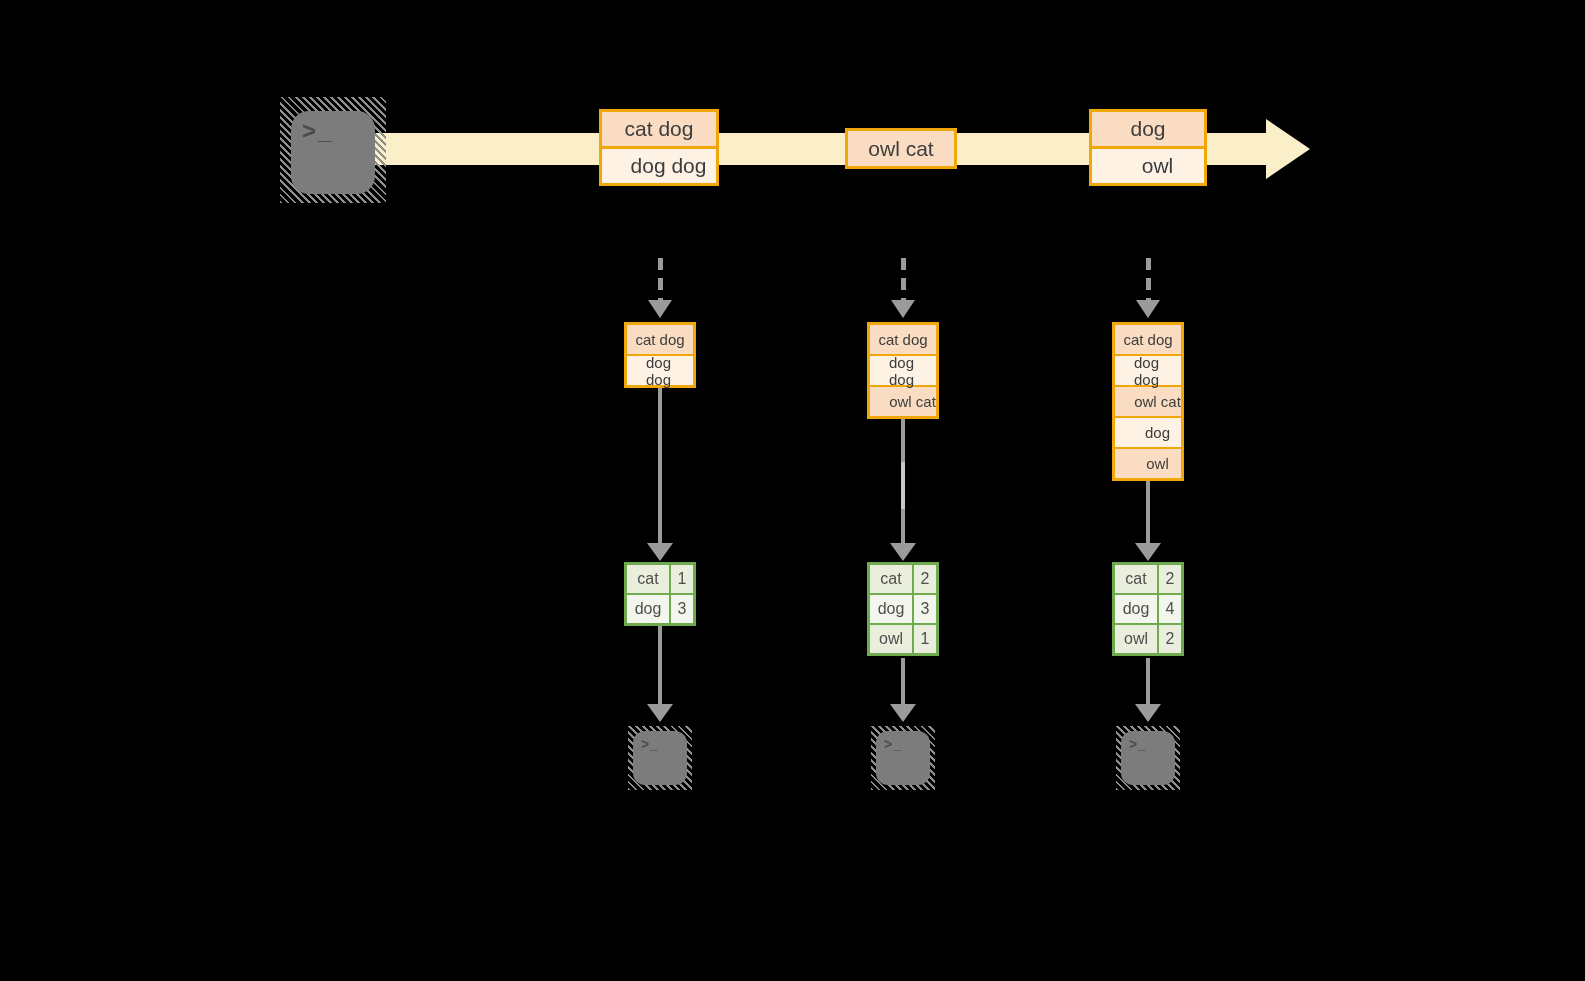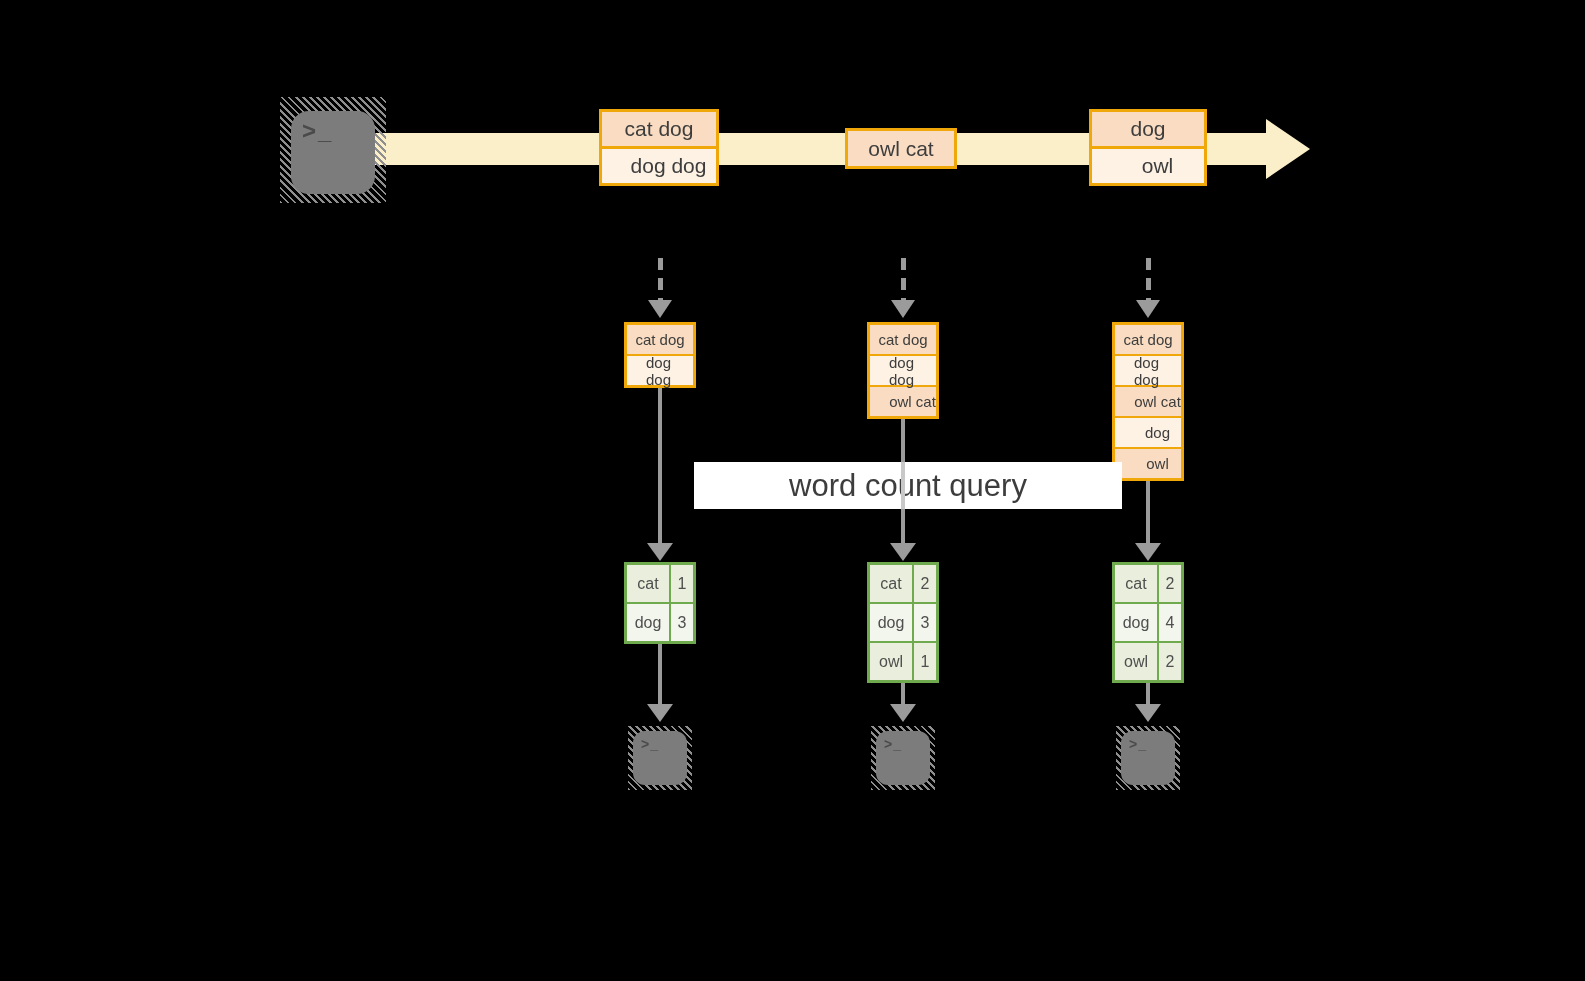--- a/index.html
+++ b/index.html
@@ -41,21 +41,21 @@
   .shead{width:0;height:0;border-left:13px solid transparent;border-right:13px solid transparent;
     border-top:18px solid #9b9b9b;z-index:2;}
   .line-over-label{width:4px;background:#c8c8c8;z-index:6;}
 
   
   .qlabel{background:#ffffff;display:flex;align-items:center;justify-content:center;
     font-size:31px;font-weight:300;color:#3d3d3d;z-index:5;}
 
   
   .gtable{border:3px solid #6faa4e;background:#6faa4e;z-index:4;}
-  .grow{display:flex;height:37px;font-size:16px;color:#4f4f4f;}
+  .grow{display:flex;height:28px;font-size:16px;color:#4f4f4f;}
   .grow + .grow{margin-top:2px;}
   .gword{width:42px;display:flex;align-items:center;justify-content:center;}
   .gcount{width:22px;margin-left:2px;display:flex;align-items:center;justify-content:center;}
   .g-dark{background:#e9efdc;}
   .g-light{background:#f3f6ed;}
 </style>
 </head>
 <body>
 
 <div class="canvas">
@@ -113,23 +113,20 @@
 
   <div class="abs sline" style="left:658px;top:388px;height:155px;"></div>
   <div class="abs shead" style="left:647px;top:543px;"></div>
 
   <div class="abs sline" style="left:901px;top:419px;height:124px;"></div>
   <div class="abs shead" style="left:890px;top:543px;"></div>
 
   <div class="abs sline" style="left:1146px;top:481px;height:62px;"></div>
   <div class="abs shead" style="left:1135px;top:543px;"></div>
 
-  <div class="abs qlabel" style="left:694px;top:462px;width:428px;height:47px;">
-    <span>word count query</span>
-  </div>
 
   <div class="abs line-over-label" style="left:901px;top:462px;height:47px;"></div>
 
   <div class="abs gtable" style="left:624px;top:562px;width:72px;">
     <div class="grow">
       <div class="gword g-dark">cat</div>
       <div class="gcount g-dark">1</div>
     </div>
     <div class="grow">
       <div class="gword g-light">dog</div>

